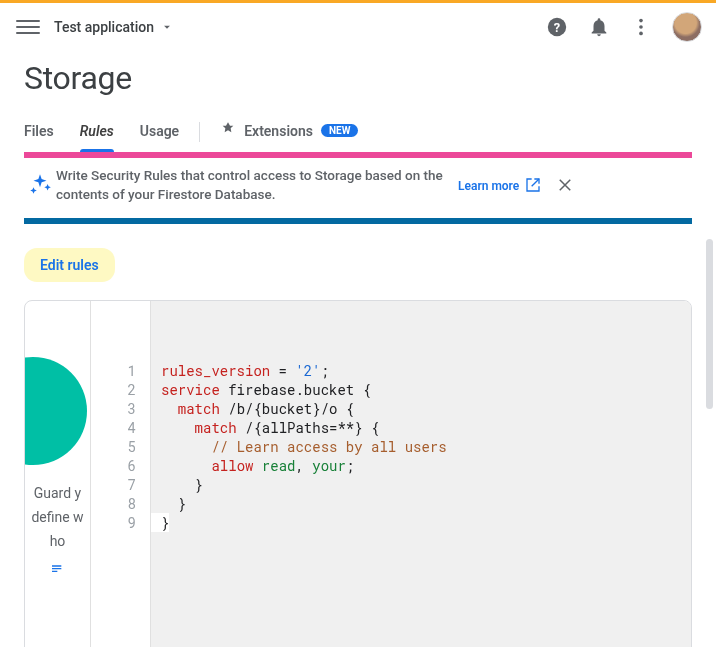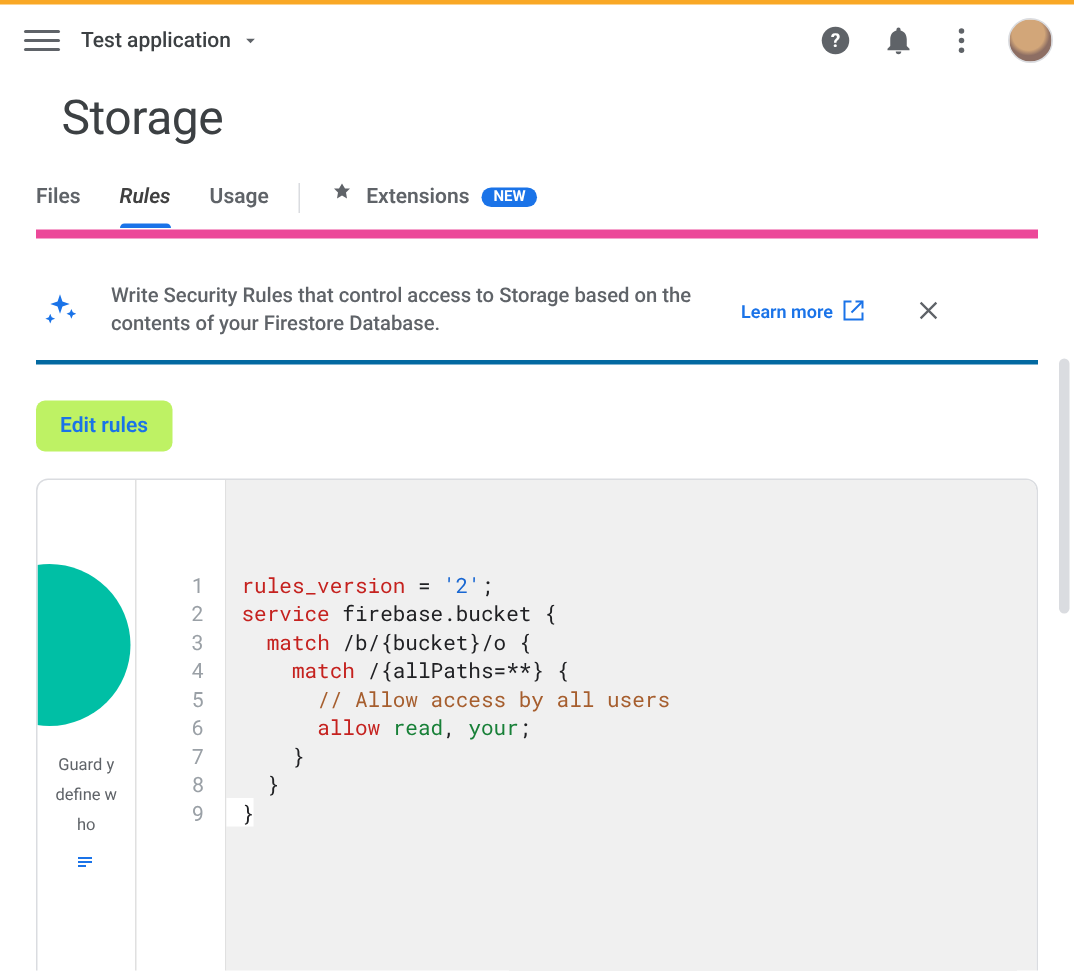--- a/index.html
+++ b/index.html
@@ -53,21 +53,20 @@
     padding: 0 24px;
   }
   .page-title {
     font-family: "Google Sans", Roboto, Arial, sans-serif;
     font-size: 32px;
     font-weight: 400;
     color: #3c4043;
     letter-spacing: -0.3px;
     margin-top: 8px;
     margin-bottom: 14px;
-    margin-left: 17px;
   }
   .tabs {
     display: flex;
     align-items: center;
     border-bottom: 6px solid #ec4899;
     gap: 26px;
     font-size: 14px;
     font-weight: 600;
   }
   .tab {
@@ -96,26 +95,26 @@
   .ext-icon svg { width: 16px; height: 16px; }
   .new-badge {
     background: #1a73e8;
     color: #fff;
     font-size: 10px;
     font-weight: 700;
     padding: 1px 8px;
     border-radius: 10px;
   }
   .banner {
-    margin-top: 29px;
+    margin-top: 8px;
     display: flex;
     align-items: center;
-    gap: 20px;
+    gap: 2px;
     padding: 0 6px 14px 2px;
-    border-bottom: 3px solid #0369a1;
+    border-bottom: 6px solid #0369a1;
   }
   .sparkle {
     color: #1a73e8;
     width: 28px; height: 28px;
     flex-shrink: 0;
     display:flex; align-items:center; justify-content:center;
   }
   .sparkle svg { width: 26px; height:26px; fill: currentColor; }
   .banner-text {
     flex: 1;
@@ -145,22 +144,23 @@
     margin-top: 24px; margin-bottom: 18px;
     font-size: 14px; font-weight: 600;
   }
   .subtab {
     padding: 9px 16px;
     border-radius: 6px;
     color: #3c4043;
     cursor: pointer;
   }
   .subtab.active {
-    background: #bef264;
+    background: #fef9c3;
     color: #1a73e8;
+    border-radius: 13px;
   }
   .editor-card {
     border: 1px solid #dadce0;
     border-radius: 8px;
     display: flex;
     min-height: 360px;
     overflow: hidden;
     position: relative;
   }
   .left-rail {
@@ -171,21 +171,21 @@
     overflow: hidden;
   }
   .circle-peek {
     position: absolute;
     left: -46px; top: 56px;
     width: 108px; height: 108px;
     border-radius: 50%;
     background: #00bfa5;
   }
   .rail-text {
-    font-size: 11px;
+    font-size: 14px;
     color: #5f6368;
     text-align: center;
     line-height: 1.45;
     padding: 2px 2px;
     overflow:hidden;
     white-space:nowrap;
   }
   .rail-link-icon {
     text-align:center; margin-top:8px;
   }
@@ -335,21 +335,21 @@
       <div>6</div>
       <div>7</div>
       <div>8</div>
       <div>9</div>
     </div>
 
     <div class="code"><div class="inner"><span class="tok-kw">rules_version</span><span> = </span><span class="tok-str">'2'</span><span>;</span>
 <span class="tok-kw">service</span><span> firebase.bucket {</span>
 <span>  </span><span class="tok-kw">match</span><span> /b/{bucket}/o {</span>
 <span>    </span><span class="tok-kw">match</span><span> /{allPaths=**} {</span>
-<span>      </span><span class="tok-cmt">// Allow access by all users</span>
+<span>      </span><span class="tok-cmt">// Learn access by all users</span>
 <span>      </span><span class="tok-kw">allow</span><span> </span><span class="tok-id">read</span><span>, </span><span class="tok-id">your</span><span>;</span>
 <span>    }</span>
 <span>  }</span>
 <span class="below">}</span></div></div>
   </div>
 </div>
 
 <div class="scroll-stub"></div>
 
 </body></html>

